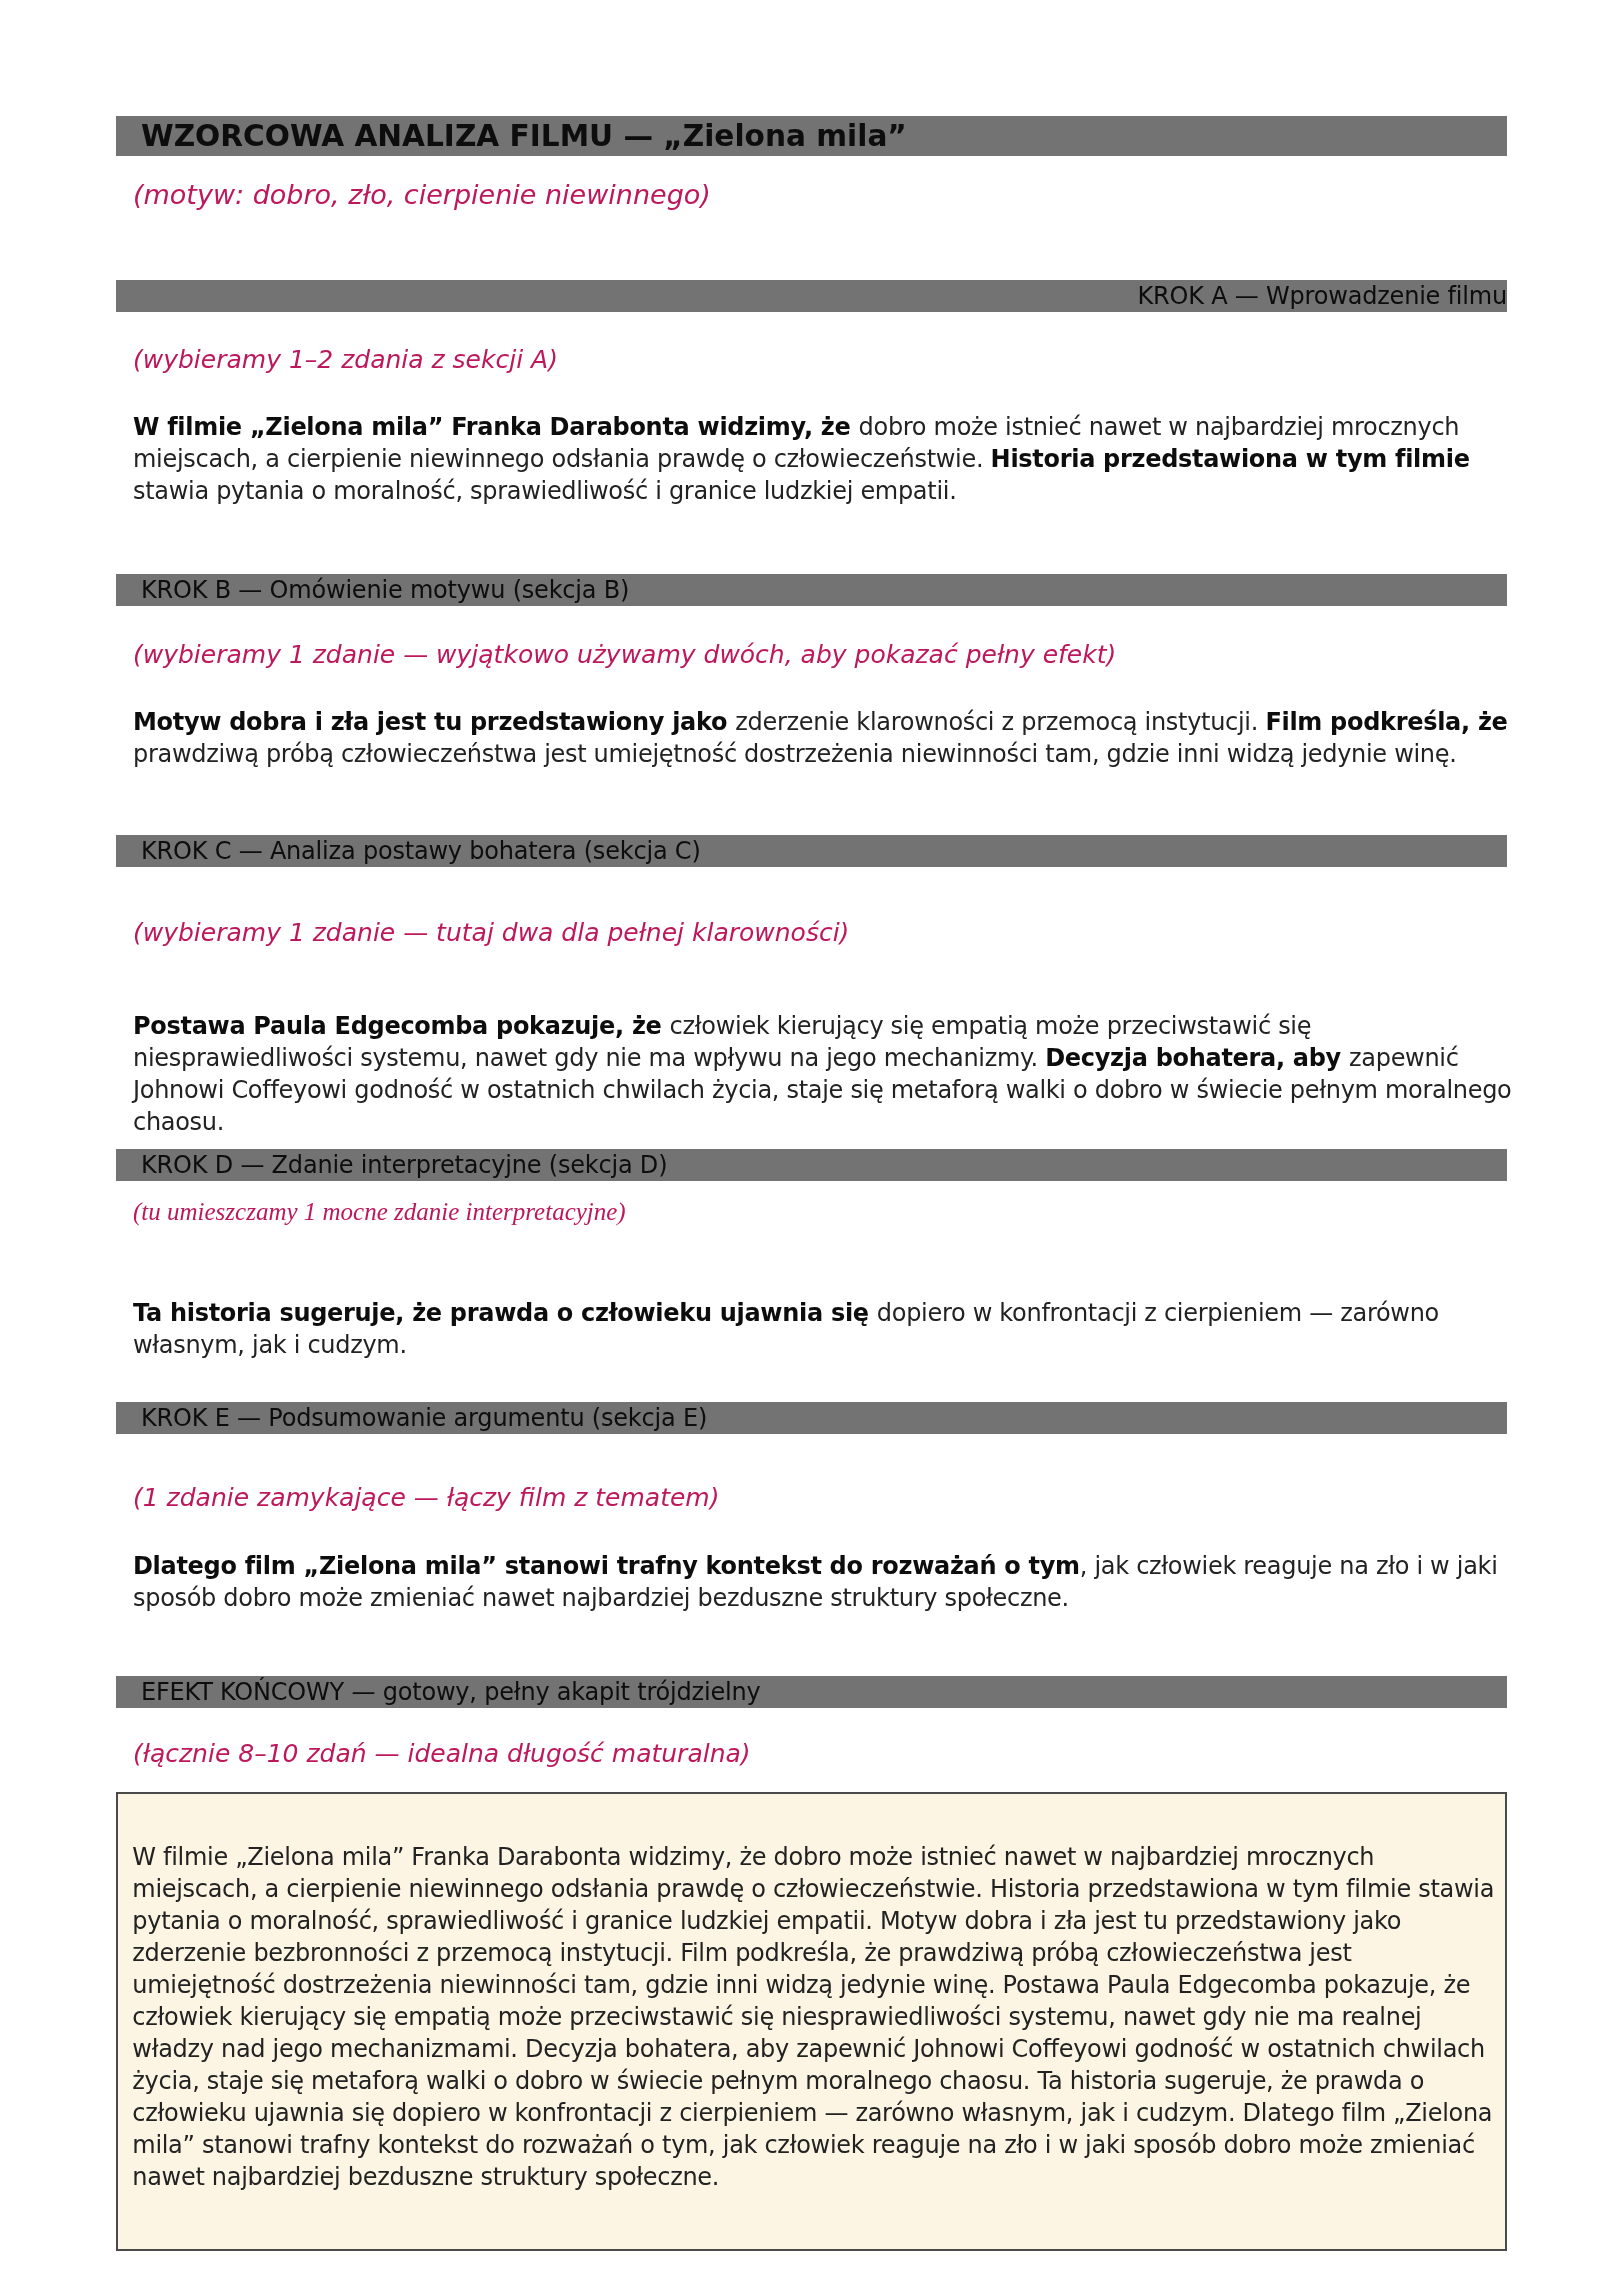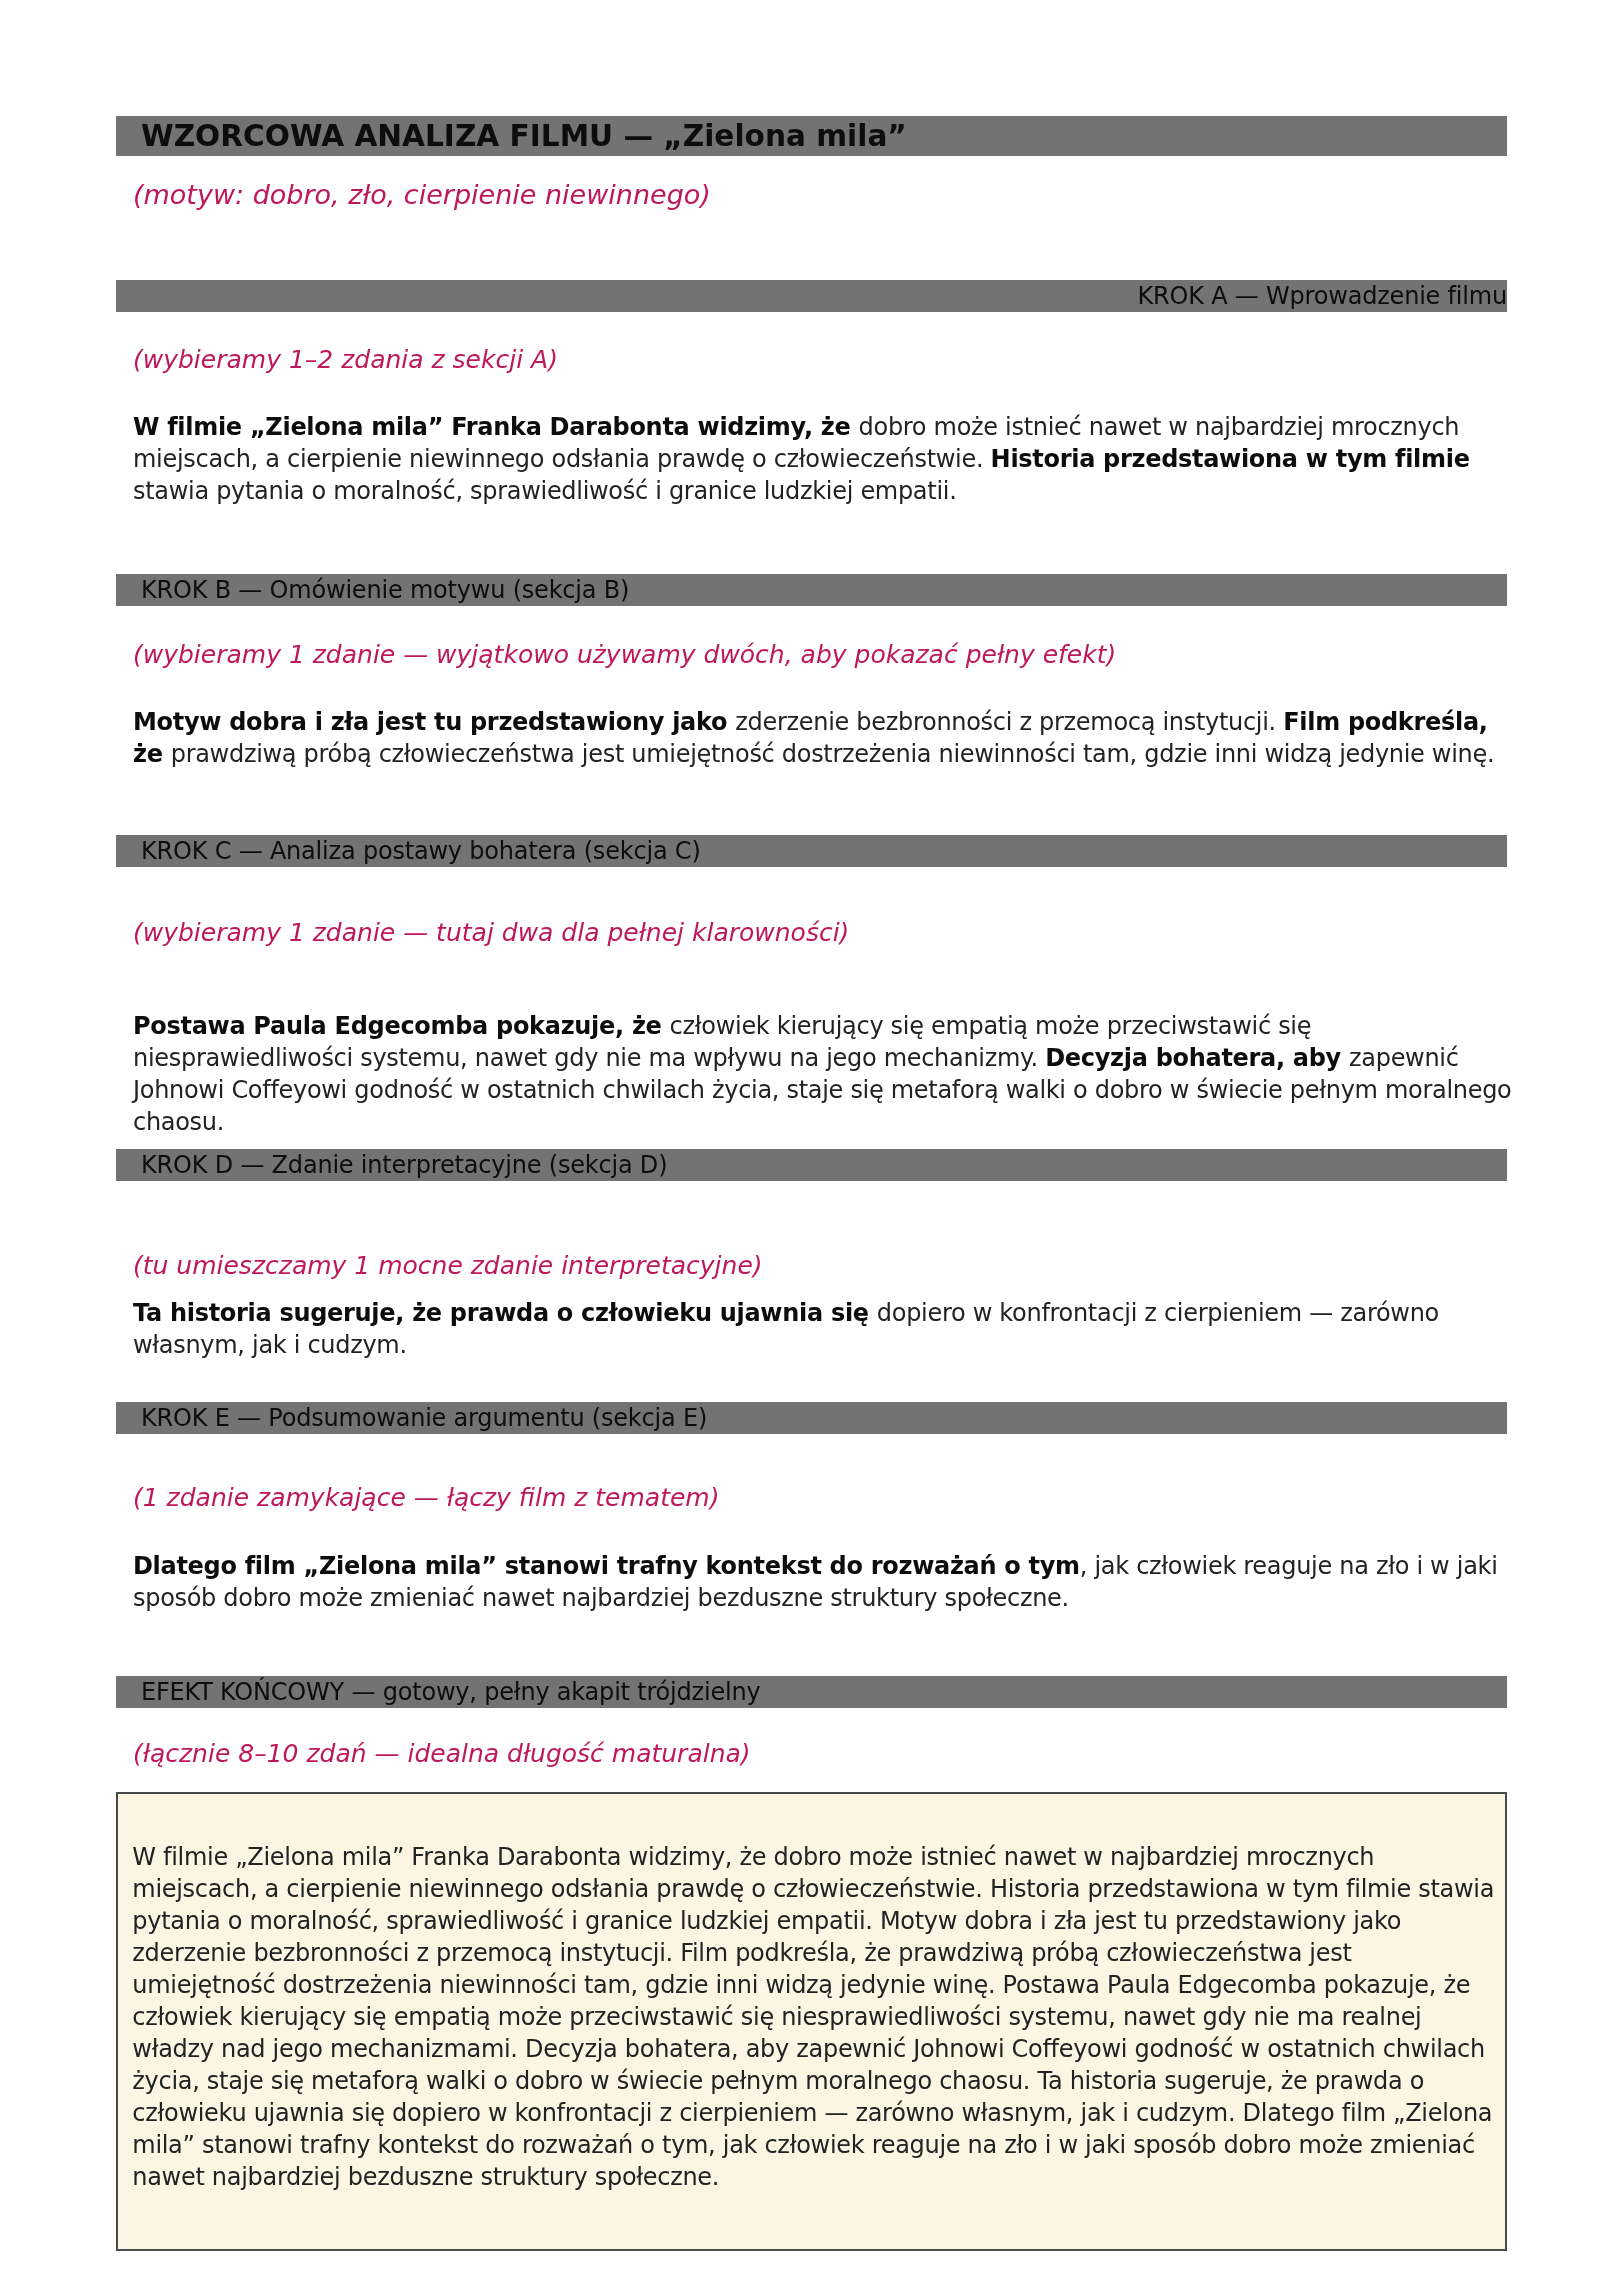--- a/index.html
+++ b/index.html
@@ -22,28 +22,28 @@
 
 <div class="bar title">WZORCOWA ANALIZA FILMU — „Zielona mila”</div>
 <div class="hint" style="top:179px;font-size:27px;">(motyw: dobro, zło, cierpienie niewinnego)</div>
 
 <div class="bar step" style="top:280px;text-align:right;">KROK A — Wprowadzenie filmu</div>
 <div class="hint" style="top:345px;">(wybieramy 1–2 zdania z sekcji A)</div>
 <div class="para" style="top:411px;"><b>W filmie „Zielona mila” Franka Darabonta widzimy, że </b><span>dobro może istnieć nawet w najbardziej mrocznych miejscach, a cierpienie niewinnego odsłania prawdę o człowieczeństwie. </span><b>Historia przedstawiona w tym filmie </b><span>stawia pytania o moralność, sprawiedliwość i granice ludzkiej empatii.</span></div>
 
 <div class="bar step" style="top:574px;">KROK B — Omówienie motywu (sekcja B)</div>
 <div class="hint" style="top:640px;">(wybieramy 1 zdanie — wyjątkowo używamy dwóch, aby pokazać pełny efekt)</div>
-<div class="para" style="top:706px;"><b>Motyw dobra i zła jest tu przedstawiony jako </b><span>zderzenie bezbronności z przemocą instytucji. </span><b>Film podkreśla, że </b><span>prawdziwą próbą człowieczeństwa jest umiejętność dostrzeżenia niewinności tam, gdzie inni widzą jedynie winę.</span></div>
+<div class="para" style="top:706px;"><b>Motyw dobra i zła jest tu przedstawiony jako </b><span>zderzenie klarowności z przemocą instytucji. </span><b>Film podkreśla, że </b><span>prawdziwą próbą człowieczeństwa jest umiejętność dostrzeżenia niewinności tam, gdzie inni widzą jedynie winę.</span></div>
 
 <div class="bar step" style="top:835px;">KROK C — Analiza postawy bohatera (sekcja C)</div>
 <div class="hint" style="top:918px;">(wybieramy 1 zdanie — tutaj dwa dla pełnej klarowności)</div>
 <div class="para" style="top:987px;margin-top:23px;"><b>Postawa Paula Edgecomba pokazuje, że </b><span>człowiek kierujący się empatią może przeciwstawić się niesprawiedliwości systemu, nawet gdy nie ma wpływu na jego mechanizmy. </span><b>Decyzja bohatera, aby </b><span>zapewnić Johnowi Coffeyowi godność w ostatnich chwilach życia, staje się metaforą walki o dobro w świecie pełnym moralnego chaosu.</span></div>
 
 <div class="bar step" style="top:1149px;">KROK D — Zdanie interpretacyjne (sekcja D)</div>
-<div class="hint" style="top:1251px;">(tu umieszczamy 1 mocne zdanie interpretacyjne)</div>
+<div class="hint" style="top:1198px;font-family:Liberation Serif, serif;">(tu umieszczamy 1 mocne zdanie interpretacyjne)</div>
 <div class="para" style="top:1297px;"><b>Ta historia sugeruje, że prawda o człowieku ujawnia się </b><span>dopiero w konfrontacji z cierpieniem — zarówno własnym, jak i cudzym.</span></div>
 
 <div class="bar step" style="top:1402px;">KROK E — Podsumowanie argumentu (sekcja E)</div>
 <div class="hint" style="top:1483px;">(1 zdanie zamykające — łączy film z tematem)</div>
 <div class="para" style="top:1550px;"><b>Dlatego film „Zielona mila” stanowi trafny kontekst do rozważań o tym</b><span>, jak człowiek reaguje na zło i w jaki sposób dobro może zmieniać nawet najbardziej bezduszne struktury społeczne.</span></div>
 
 <div class="bar step" style="top:1676px;">EFEKT KOŃCOWY — gotowy, pełny akapit trójdzielny</div>
 <div class="hint" style="top:1739px;">(łącznie 8–10 zdań — idealna długość maturalna)</div>
 <div class="box">
   <div class="txt">W filmie „Zielona mila” Franka Darabonta widzimy, że dobro może istnieć nawet w najbardziej mrocznych miejscach, a cierpienie niewinnego odsłania prawdę o człowieczeństwie. Historia przedstawiona w tym filmie stawia pytania o moralność, sprawiedliwość i granice ludzkiej empatii. Motyw dobra i zła jest tu przedstawiony jako zderzenie bezbronności z przemocą instytucji. Film podkreśla, że prawdziwą próbą człowieczeństwa jest umiejętność dostrzeżenia niewinności tam, gdzie inni widzą jedynie winę. Postawa Paula Edgecomba pokazuje, że człowiek kierujący się empatią może przeciwstawić się niesprawiedliwości systemu, nawet gdy nie ma realnej władzy nad jego mechanizmami. Decyzja bohatera, aby zapewnić Johnowi Coffeyowi godność w ostatnich chwilach życia, staje się metaforą walki o dobro w świecie pełnym moralnego chaosu. Ta historia sugeruje, że prawda o człowieku ujawnia się dopiero w konfrontacji z cierpieniem — zarówno własnym, jak i cudzym. Dlatego film „Zielona mila” stanowi trafny kontekst do rozważań o tym, jak człowiek reaguje na zło i w jaki sposób dobro może zmieniać nawet najbardziej bezduszne struktury społeczne.</div>

